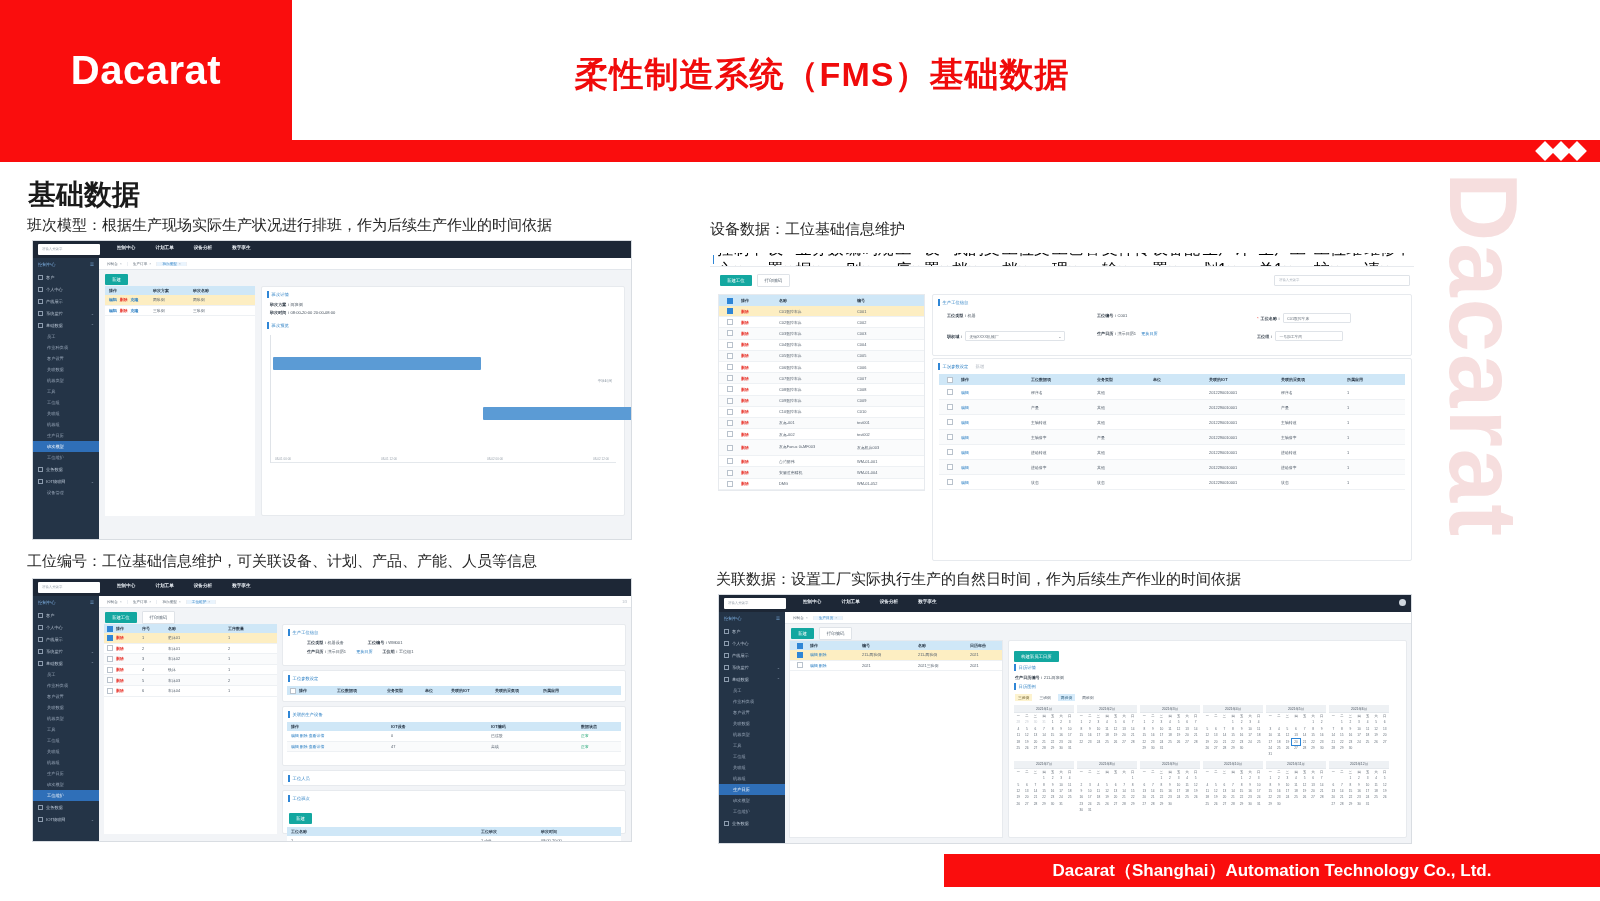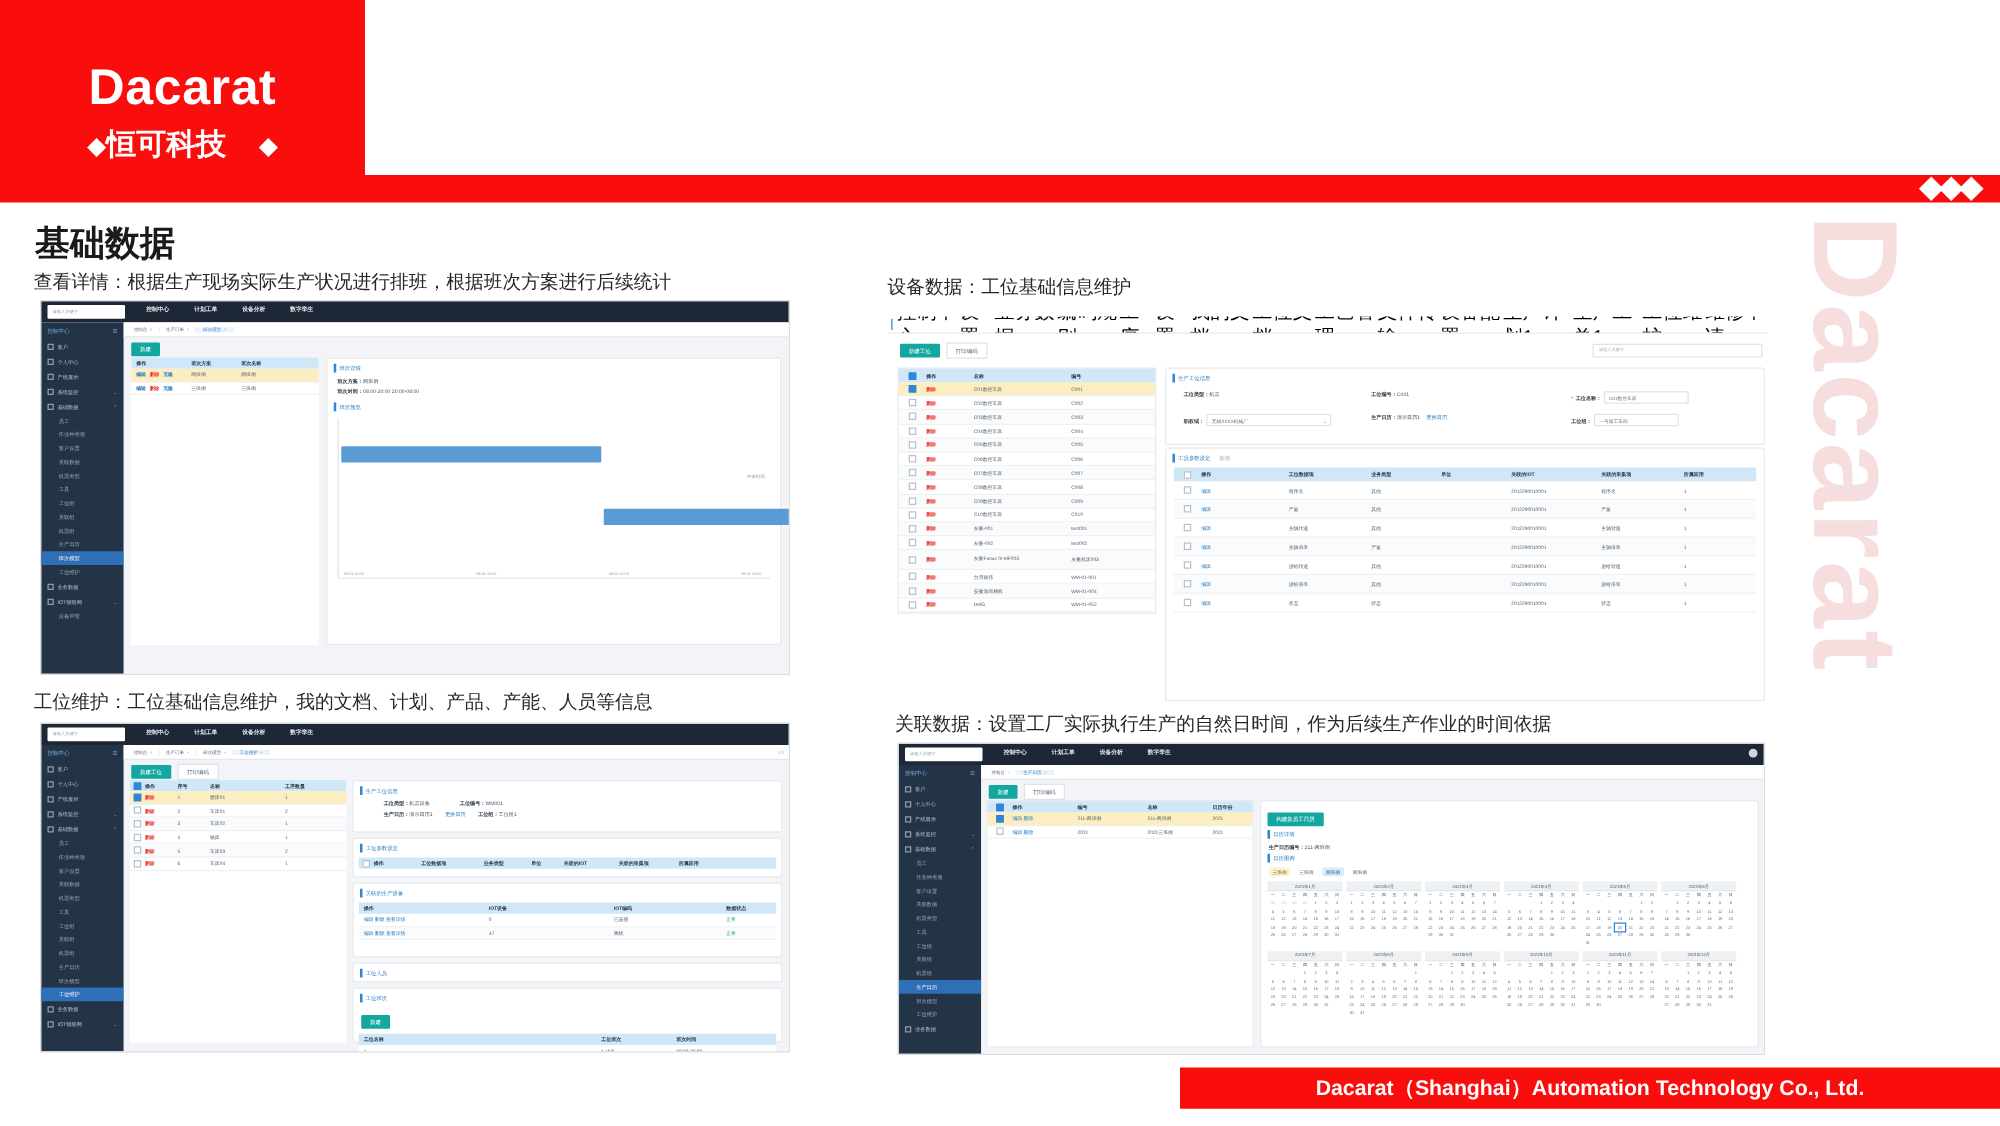--- a/index.html
+++ b/index.html
@@ -93,35 +93,33 @@
   .cal .caldows span{color:#3a4450;}
   .cal .calrow span.mute{color:#c7ccd3;}
   .cal .calrow span.mark{outline:.6px solid #2f86d6;}
 </style>
 </head>
 <body>
 
 <div class="header">
   <div class="logo-block">
     <div class="logo-name">Dacarat</div>
-    <div class="logo-sub">
-      <span class="dia">◆</span><span>恒可科技</span><span class="sp"></span><span class="dia">◆</span>
-    </div>
   </div>
+  <div class="title">柔性制造系统（FMS）基础数据</div>
 </div>
 <div class="redbar"></div>
 <div class="diamonds">
   <i></i>
   <i></i>
   <i></i>
 </div>
 
 <div class="page-title">基础数据</div>
-<div class="cap cap-a">查看详情：根据生产现场实际生产状况进行排班，根据班次方案进行后续统计</div>
-<div class="cap cap-b">工位维护：工位基础信息维护，我的文档、计划、产品、产能、人员等信息</div>
+<div class="cap cap-a">班次模型：根据生产现场实际生产状况进行排班，作为后续生产作业的时间依据</div>
+<div class="cap cap-b">工位编号：工位基础信息维护，可关联设备、计划、产品、产能、人员等信息</div>
 <div class="cap cap-c">设备数据：工位基础信息维护</div>
 <div class="cap cap-d">关联数据：设置工厂实际执行生产的自然日时间，作为后续生产作业的时间依据</div>
 
 <div class="watermark">Dacarat</div>
 <div class="footer">Dacarat（Shanghai）Automation Technology Co., Ltd.</div>
 
 <div class="shot" style="left:32px;top:240px;width:598px;height:298px;">
   <div class="topnav">
     <div class="srch">
         <span>请输入关键字</span>

